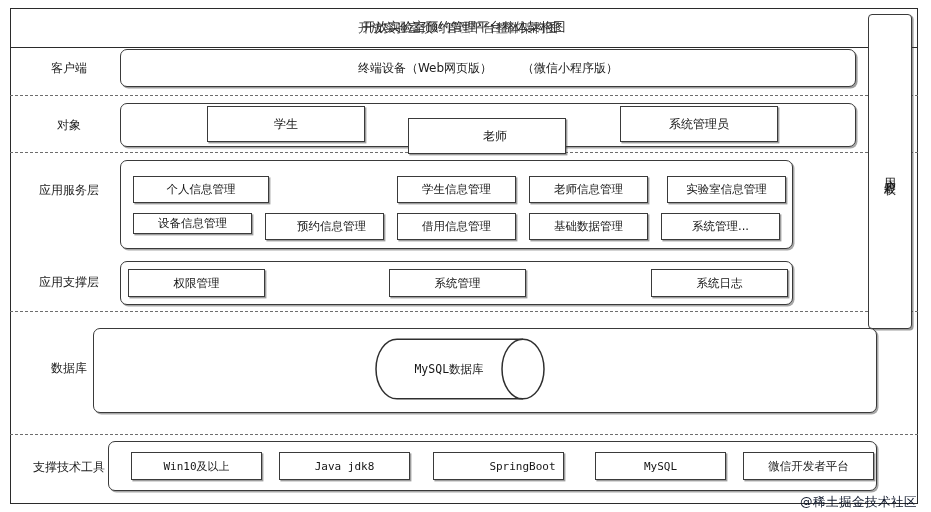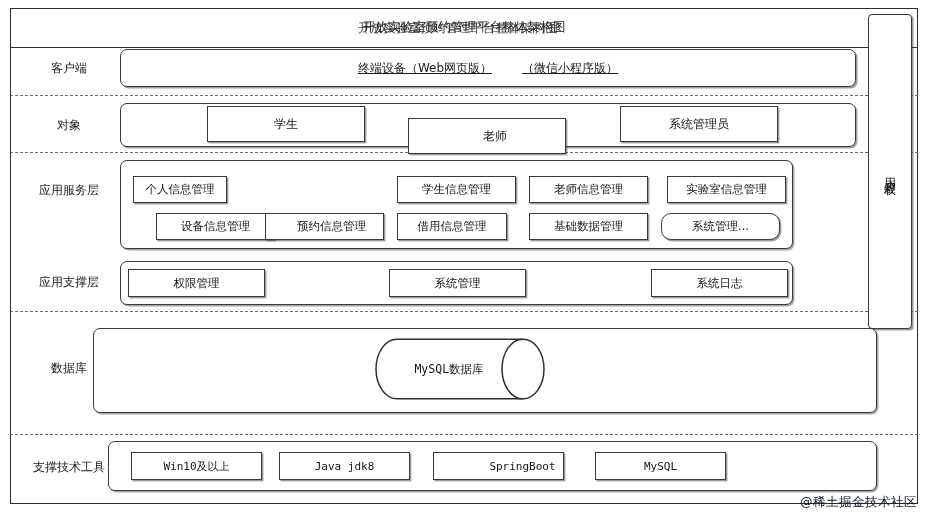--- a/index.html
+++ b/index.html
@@ -103,21 +103,21 @@
     box-sizing:border-box;
     border:1.5px solid #3a3a3a;
     border-radius:7px;
     background:#fff;
     display:flex;
     align-items:center;
     justify-content:center;
     font-size:12px;
     box-shadow:1.6px 1.6px 0 rgba(60,60,60,.5);
   }
-  .client-banner .seg{ white-space:nowrap;text-decoration:underline; }
+  .client-banner .seg{ white-space:nowrap; }
   .client-banner .gap{ display:inline-block; width:30px; }
 
   
   .auth-col{
     position:absolute;
     box-sizing:border-box;
     border:1.5px solid #3a3a3a;
     border-radius:4px;
     background:#fff;
     display:flex;
@@ -195,30 +195,30 @@
     <span class="seg">（微信小程序版）</span>
   </div>
 
   <div class="container-box" style="left:120px; top:103px; width:736px; height:44px;"></div>
   <div class="node rounded wide-text" style="left:207px; top:106px; width:158px; height:36px;">学生</div>
   <div class="node rounded wide-text" style="left:408px; top:118px; width:158px; height:36px;padding-left:16px;">老师</div>
   <div class="node rounded wide-text" style="left:620px; top:106px; width:158px; height:36px;">系统管理员</div>
 
   <div class="container-box" style="left:120px; top:160px; width:673px; height:89px;"></div>
 
-  <div class="node" style="left:133px; top:176px; width:94px; height:27px;">个人信息管理</div>
+  <div class="node" style="left:133px; top:176px; width:136px; height:27px;">个人信息管理</div>
   <div class="node" style="left:397px; top:176px; width:119px; height:27px;">学生信息管理</div>
   <div class="node" style="left:529px; top:176px; width:119px; height:27px;">老师信息管理</div>
   <div class="node" style="left:661px; top:176px; width:119px; height:27px;margin-left:6px;">实验室信息管理</div>
 
-  <div class="node" style="left:133px; top:213px; width:119px; height:27px;margin-left:23px;">设备信息管理</div>
+  <div class="node" style="left:133px; top:213px; width:119px; height:21px;">设备信息管理</div>
   <div class="node" style="left:265px; top:213px; width:119px; height:27px;padding-left:14px;">预约信息管理</div>
-  <div class="node" style="left:397px; top:213px; width:110px; height:27px;">借用信息管理</div>
+  <div class="node" style="left:397px; top:213px; width:119px; height:27px;">借用信息管理</div>
   <div class="node" style="left:529px; top:213px; width:119px; height:27px;">基础数据管理</div>
-  <div class="node" style="left:661px; top:213px; width:119px; height:27px;border-radius:10px;">系统管理...</div>
+  <div class="node" style="left:661px; top:213px; width:119px; height:27px;">系统管理...</div>
 
   <div class="container-box" style="left:120px; top:261px; width:673px; height:44px;"></div>
   <div class="node" style="left:128px; top:269px; width:137px; height:28px;">权限管理</div>
   <div class="node" style="left:389px; top:269px; width:137px; height:28px;">系统管理</div>
   <div class="node" style="left:651px; top:269px; width:137px; height:28px;">系统日志</div>
 
   <div class="auth-col" style="left:868px; top:14px; width:44px; height:315px;">
     <span class="auth-text">用户鉴权</span>
   </div>
 
@@ -232,16 +232,17 @@
       <ellipse cx="148" cy="31" rx="21" ry="29.8" fill="none" stroke="#2f2f2f" stroke-width="1.5"></ellipse>
     </svg>
     <div class="cyl-label">MySQL数据库</div>
   </div>
 
   <div class="container-box" style="left:108px; top:441px; width:769px; height:50px;"></div>
   <div class="node mono" style="left:131px; top:452px; width:131px; height:28px;">Win10及以上</div>
   <div class="node mono" style="left:279px; top:452px; width:131px; height:28px;">Java jdk8</div>
   <div class="node mono" style="left:433px; top:452px; width:131px; height:28px;padding-left:48px;">SpringBoot</div>
   <div class="node mono" style="left:595px; top:452px; width:131px; height:28px;">MySQL</div>
+  <div class="node" style="left:743px; top:452px; width:131px; height:28px;">微信开发者平台</div>
 
   <div class="watermark">@稀土掘金技术社区</div>
 
 </div>
 
 </body></html>

